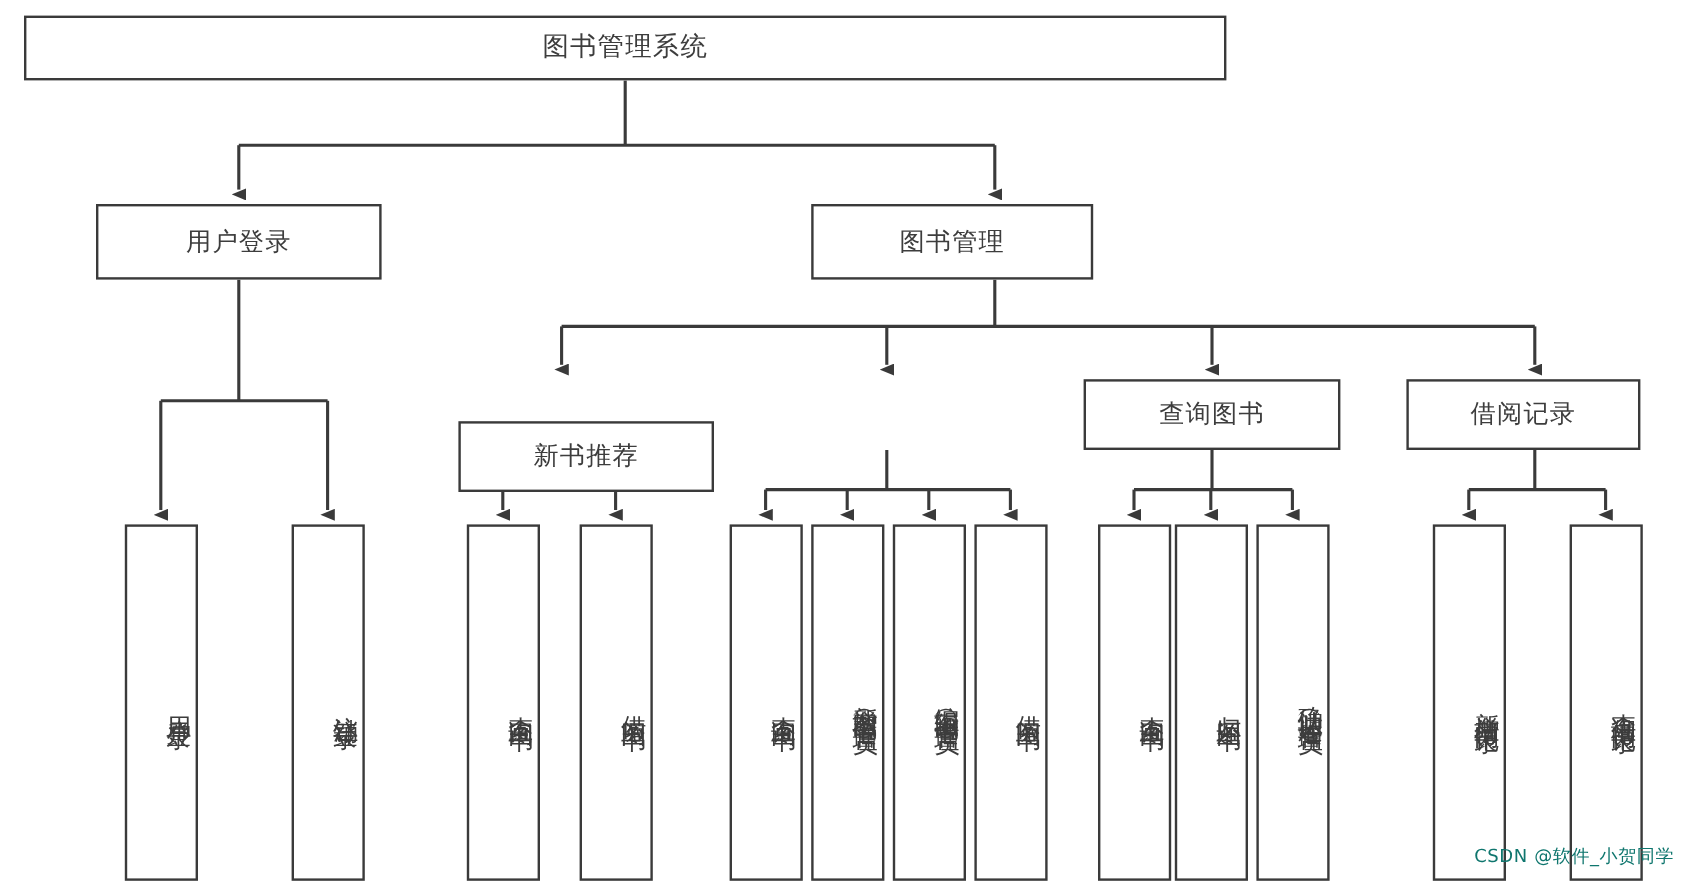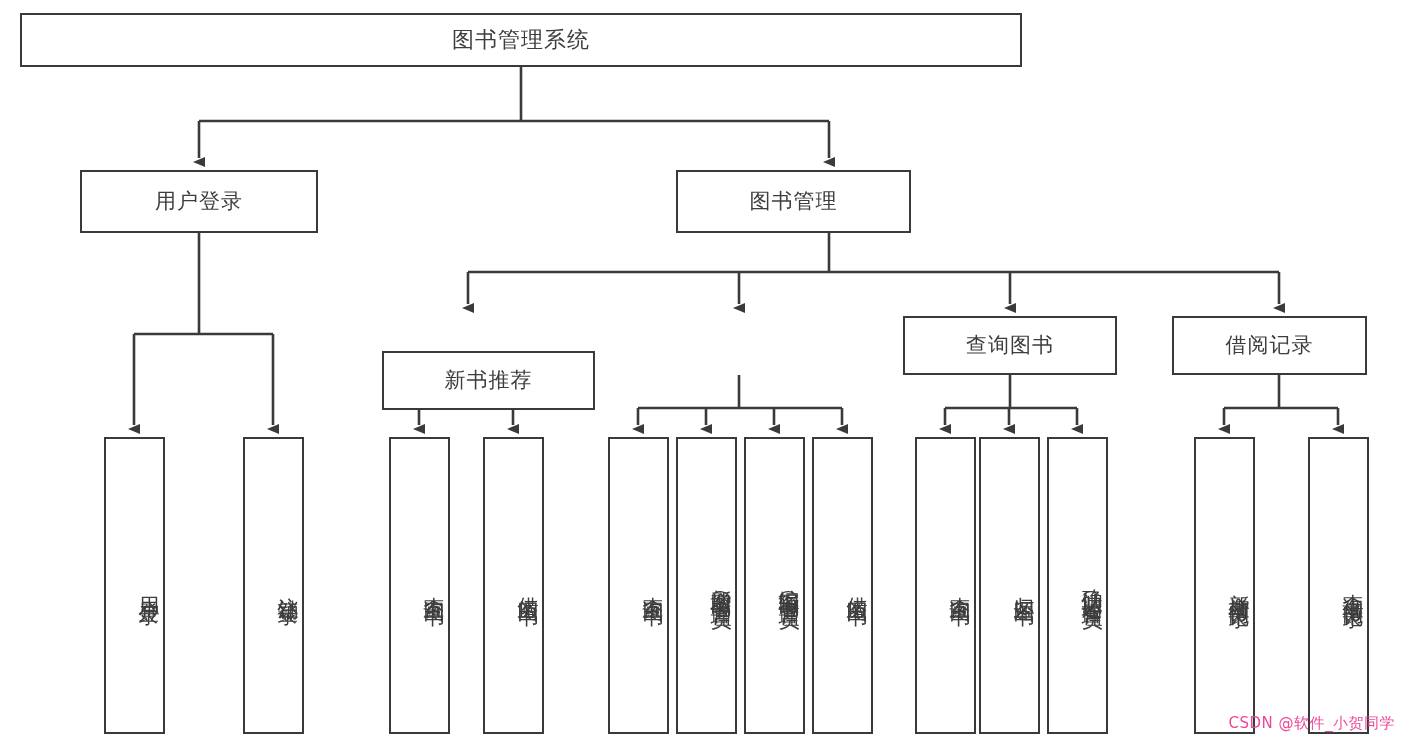--- a/index.html
+++ b/index.html
@@ -6,21 +6,21 @@
   html,body{margin:0;padding:0;background:#ffffff;}
   body{font-family:"DejaVu Sans","Liberation Sans",sans-serif;}
   #canvas{position:relative;width:1405px;height:747px;background:#ffffff;overflow:hidden;}
   .node{position:absolute;box-sizing:border-box;background:#ffffff;border:2px solid #3a3a3a;
         display:flex;align-items:center;justify-content:center;color:#3d3d3d;}
   .node.h{font-size:21px;line-height:1.15;letter-spacing:1px;}
   .node.leaf{writing-mode:vertical-rl;text-orientation:upright;font-size:21px;
              letter-spacing:3px;padding:10px 0;align-items:flex-start;justify-content:center;}
   .node.title{font-size:22px;}
   svg.wires{position:absolute;left:0;top:0;width:1405px;height:747px;pointer-events:none;}
-  .watermark{position:absolute;right:10px;bottom:14px;font-size:15px;color:#ec4899;
+  .watermark{position:absolute;right:10px;bottom:24px;font-size:15px;color:#0f766e;
              letter-spacing:0.5px;white-space:nowrap;}
 </style>
 </head>
 <body>
 
 <div id="canvas">
 
   <svg class="wires" viewBox="0 0 1405 747" xmlns="http://www.w3.org/2000/svg">
     <defs>
       <marker id="arrow" markerWidth="10" markerHeight="12" refX="1" refY="6" orient="auto" markerUnits="userSpaceOnUse">

